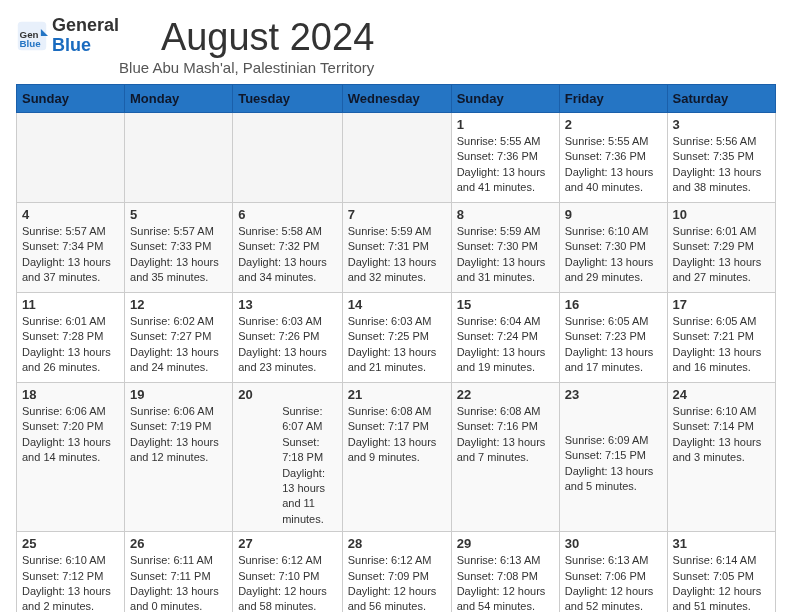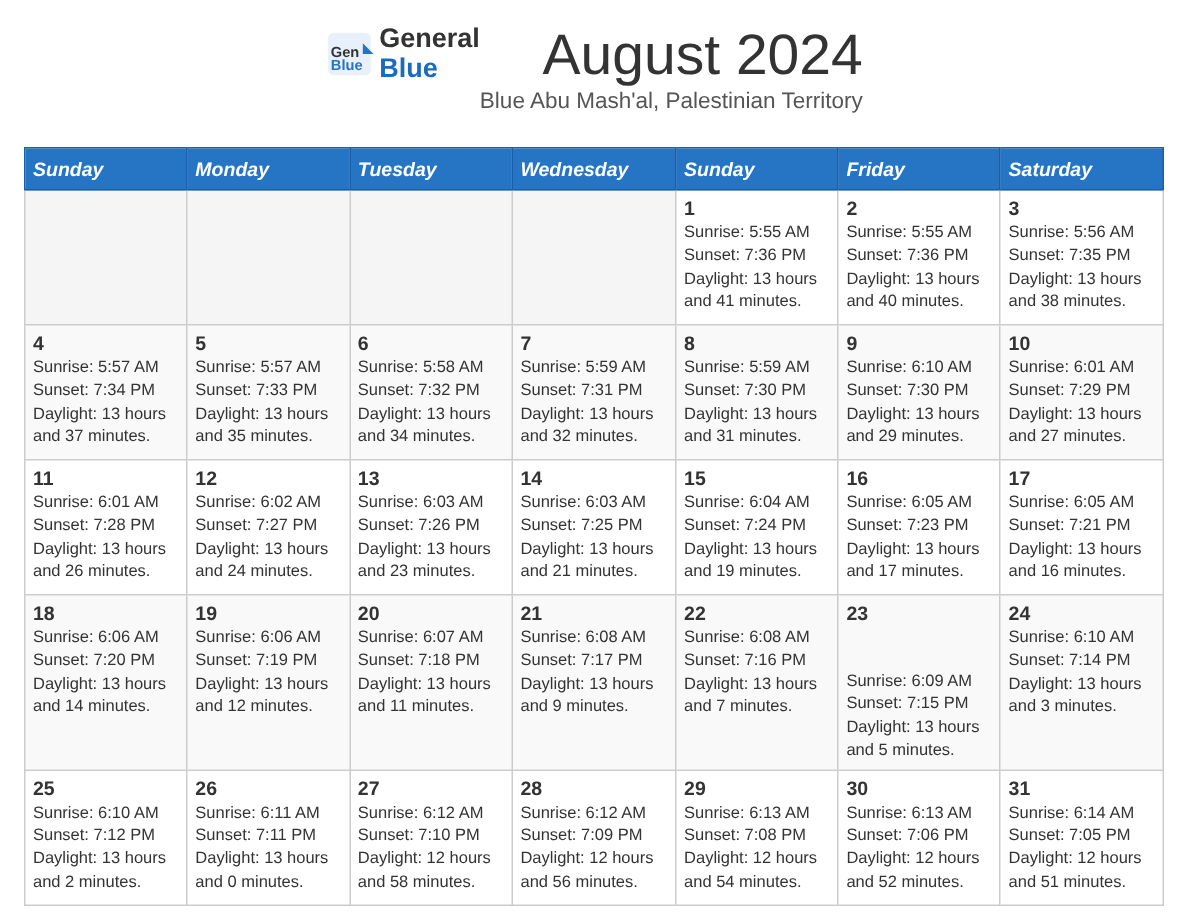--- a/index.html
+++ b/index.html
@@ -5,23 +5,23 @@
     * { box-sizing: border-box; margin: 0; padding: 0; }
     body {
       font-family: Arial, sans-serif;
       background: #fff;
       width: 792px;
       min-height: 612px;
       padding: 16px;
     }
     .header-area {
       display: flex;
-      justify-content: center;
+      justify-content: flex-start;
       align-items: flex-start;
-      margin-bottom: 22px;
+      margin-bottom: 8px;
     }
     .logo {
       display: flex;
       align-items: center;
       gap: 4px;
     }
     .logo-text {
       font-size: 18px;
       font-weight: bold;
       line-height: 1.1;
@@ -44,26 +44,25 @@
       font-size: 15px;
       color: #555;
     }
     .calendar-table {
       width: 100%;
       border-collapse: collapse;
       font-size: 11px;
     }
     .calendar-table thead tr th {
       background: #2575c4;
-      color: #ffffff;
+      color: #0f172a;
       text-align: left;
       padding: 6px 5px;
       font-size: 13px;
       border: 1px solid #1a5faa;
-      font-style: italic;
     }
     .calendar-table tbody tr td {
       border: 1px solid #ccc;
       vertical-align: top;
       padding: 4px 5px;
       height: 90px;
       width: 110px;
       background: #fff;
     }
     .calendar-table tbody tr:nth-child(even) td {
@@ -258,21 +257,21 @@
         </td>
         <td>
           <div class="day-number">19</div>
           <div class="day-info" style="white-space: pre-line;">Sunrise: 6:06 AM
 Sunset: 7:19 PM
 Daylight: 13 hours
 and 12 minutes.</div>
         </td>
         <td>
           <div class="day-number">20</div>
-          <div class="day-info" style="white-space: pre-line;">Sunrise: 6:07 AM
+          <div class="day-info" style="white-space: pre-line; margin-left: 44px;">Sunrise: 6:07 AM
 Sunset: 7:18 PM
 Daylight: 13 hours
 and 11 minutes.</div>
         </td>
         <td>
           <div class="day-number">21</div>
           <div class="day-info" style="white-space: pre-line;">Sunrise: 6:08 AM
 Sunset: 7:17 PM
 Daylight: 13 hours
 and 9 minutes.</div>

